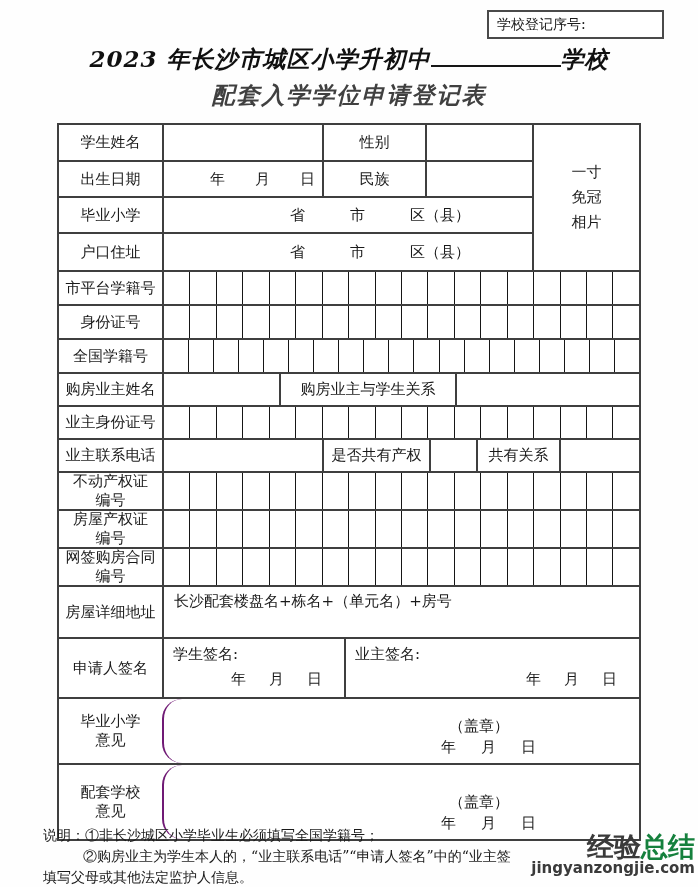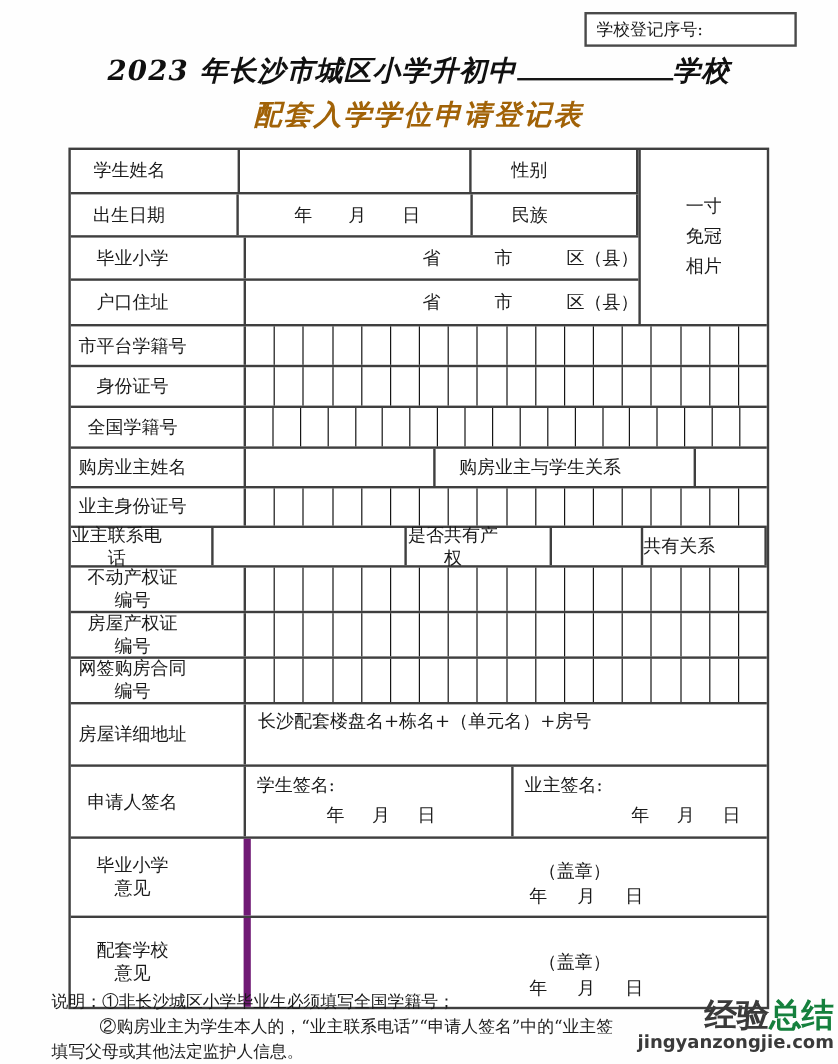--- a/index.html
+++ b/index.html
@@ -10,54 +10,54 @@
     color:#1a1a1a; font-size:15px;
   }
   
   .regbox { position:absolute; left:487px; top:10px; width:177px; height:29px;
     border:2px solid #4a4a4a; display:flex; align-items:center; padding-left:8px;
     font-size:14px; background:#fff; }
   
   .title1 { position:absolute; top:44px; left:0; width:100%; text-align:center;
     font-size:23px; font-weight:bold; font-style:italic; color:#101010; letter-spacing:1px;}
   .title2 { position:absolute; top:80px; left:0; width:100%; text-align:center;
-    font-size:23px; font-weight:bold; font-style:italic; color:#a16207; letter-spacing:2px;font-family:Liberation Serif, serif;}
+    font-size:23px; font-weight:bold; font-style:italic; color:#404040; letter-spacing:2px;font-family:Liberation Serif, serif;}
   .blankline { display:inline-block; width:130px; height:16px;
     border-bottom:2px solid #161616; vertical-align:baseline; }
   
   .ftable { position:absolute; left:57px; top:123px; width:584px;
     border:2px solid #3f3f3f; background:#fff; }
-  .row { display:flex; width:100%; border-bottom:2px solid #3f3f3f;gap:41px; }
+  .row { display:flex; width:100%; border-bottom:2px solid #3f3f3f; }
   .row:last-child { border-bottom:none; }
   .topgroup { display:flex; width:100%; border-bottom:2px solid #3f3f3f; }
   .topleft { width:473px; }
   .topleft .row:last-child { border-bottom:none;border-radius:11px; }
   .h37{height:37px}.h36{height:36px}.h34{height:34px}.h33{height:33px}
   .h38{height:38px}.h52{height:52px}.h60{height:60px}.h66{height:66px}.h58{height:74px}
   .cell { border-left:2px solid #3f3f3f; display:flex; align-items:center;
     justify-content:center; text-align:center; }
   .label { width:103px; display:flex; align-items:center; justify-content:center;
     text-align:center; white-space:pre-line; line-height:1.25; }
   .w160{width:160px}.w103c{width:103px}.w117{width:117px}.w176{width:176px}
   .w107{width:107px}.w47{width:47px}.w83{width:83px}
   .grow { flex:1; }
   .photo { flex:1; border-left:2px solid #3f3f3f; display:flex; align-items:center;
     justify-content:center; text-align:center; white-space:pre-line; line-height:1.65; }
   .cells { flex:1; display:flex; border-left:2px solid #3f3f3f; }
   .gc { flex:1; }
   .gc + .gc { border-left:1px solid #161616; }
   .dob { justify-content:flex-start; padding-left:46px; }
-  .region { justify-content:flex-end; padding-left:64px; }
+  .region { justify-content:center; padding-left:64px; }
   .addr { flex:1; border-left:2px solid #3f3f3f; display:flex;
     align-items:flex-start; justify-content:flex-start; padding:5px 10px; }
   .signcell { position:relative; border-left:2px solid #3f3f3f; }
   .w182{width:182px}
   .signlabel { position:absolute; top:6px; left:9px; }
   .signdate { position:absolute; bottom:8px; right:18px; letter-spacing:4px; white-space:pre;}
-  .opcell { flex:1; border-left:6px solid #701a75; position:relative; }
+  .opcell { flex:1; border-left:2px solid #701a75; position:relative;border-radius:20px; }
   .stamp { position:absolute; right:130px; bottom:27px; }
   .opdate { position:absolute; right:98px; bottom:6px; letter-spacing:5px; white-space:pre;}
   
   .notes { position:absolute; left:43px; top:825px; width:612px; line-height:21px; font-size:14px;}
   .notes .indent { padding-left:40px; }
   
   .wm { position:absolute; top:833px; right:3px; text-align:right; line-height:1.05; }
   .wm .big { font-size:27px; font-weight:bold;
     font-family:"DejaVu Sans","Liberation Sans",sans-serif; }
   .wm .url { font-size:15px; font-weight:bold;

